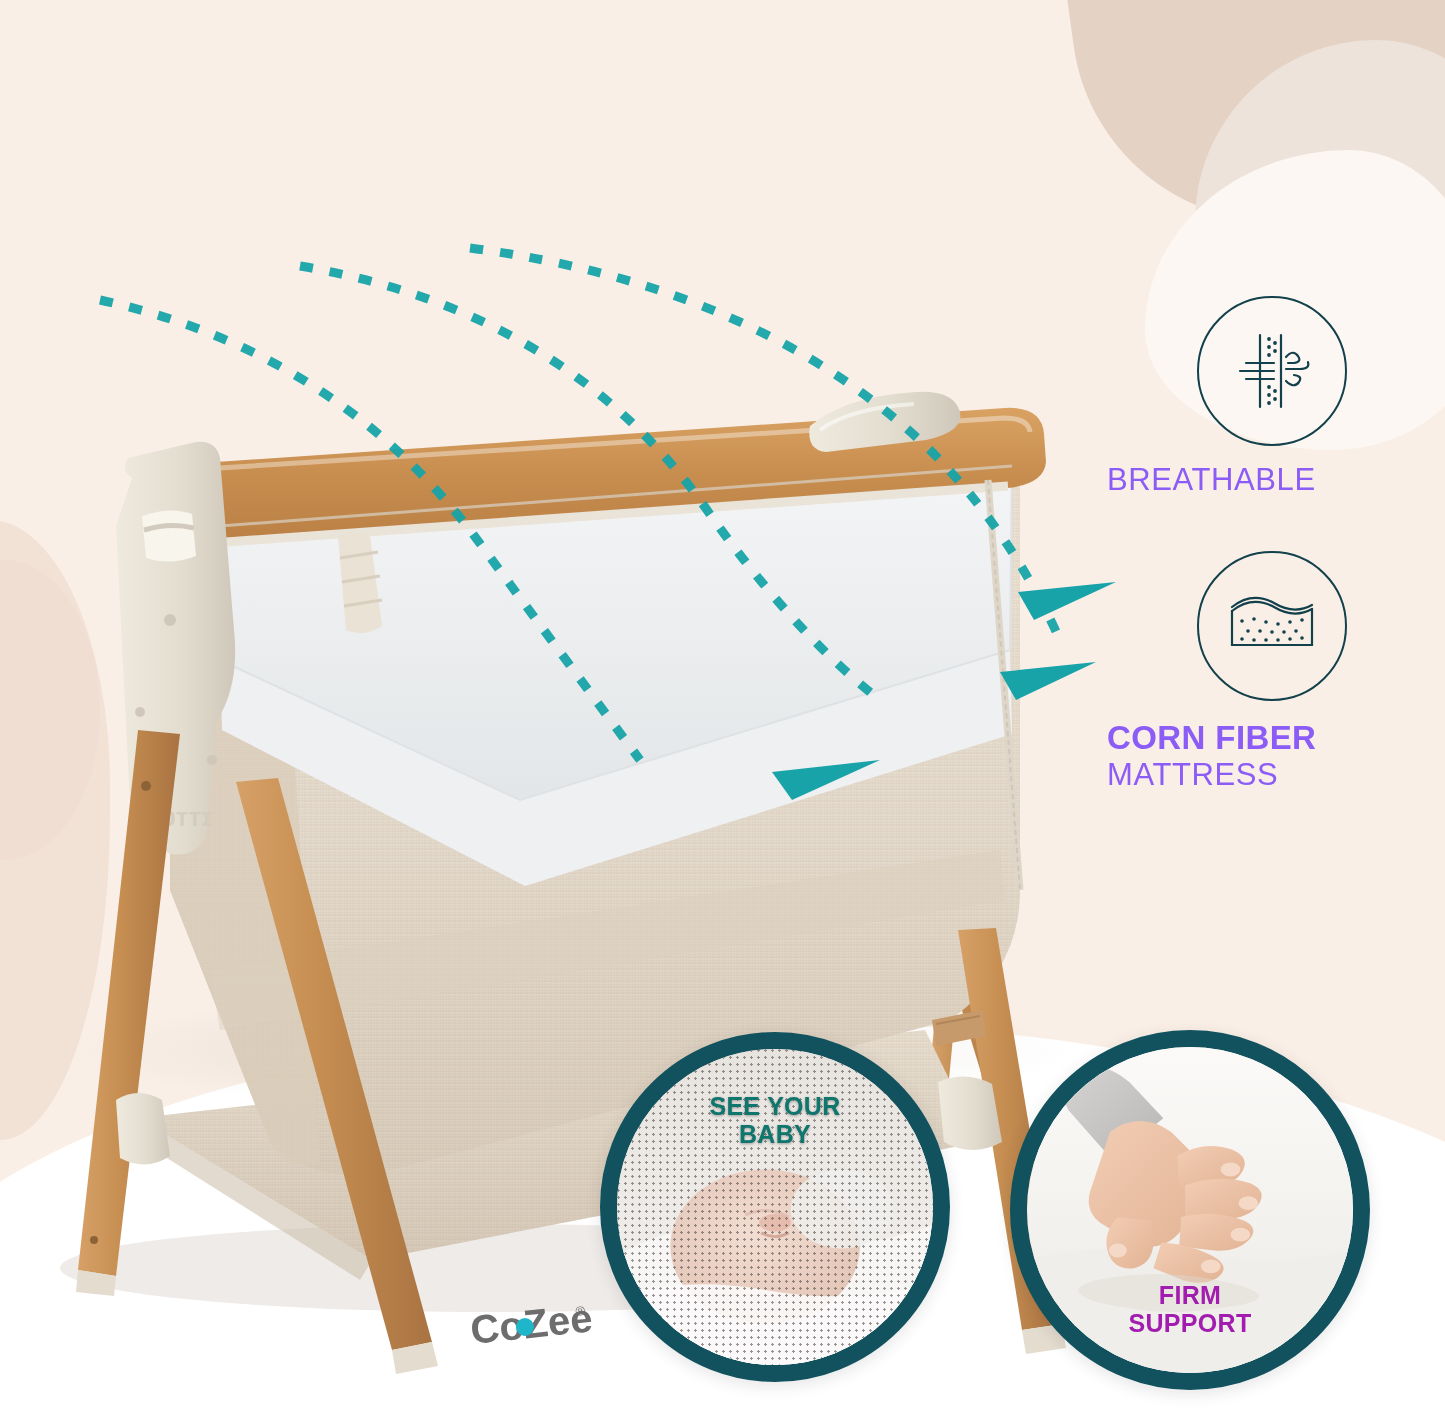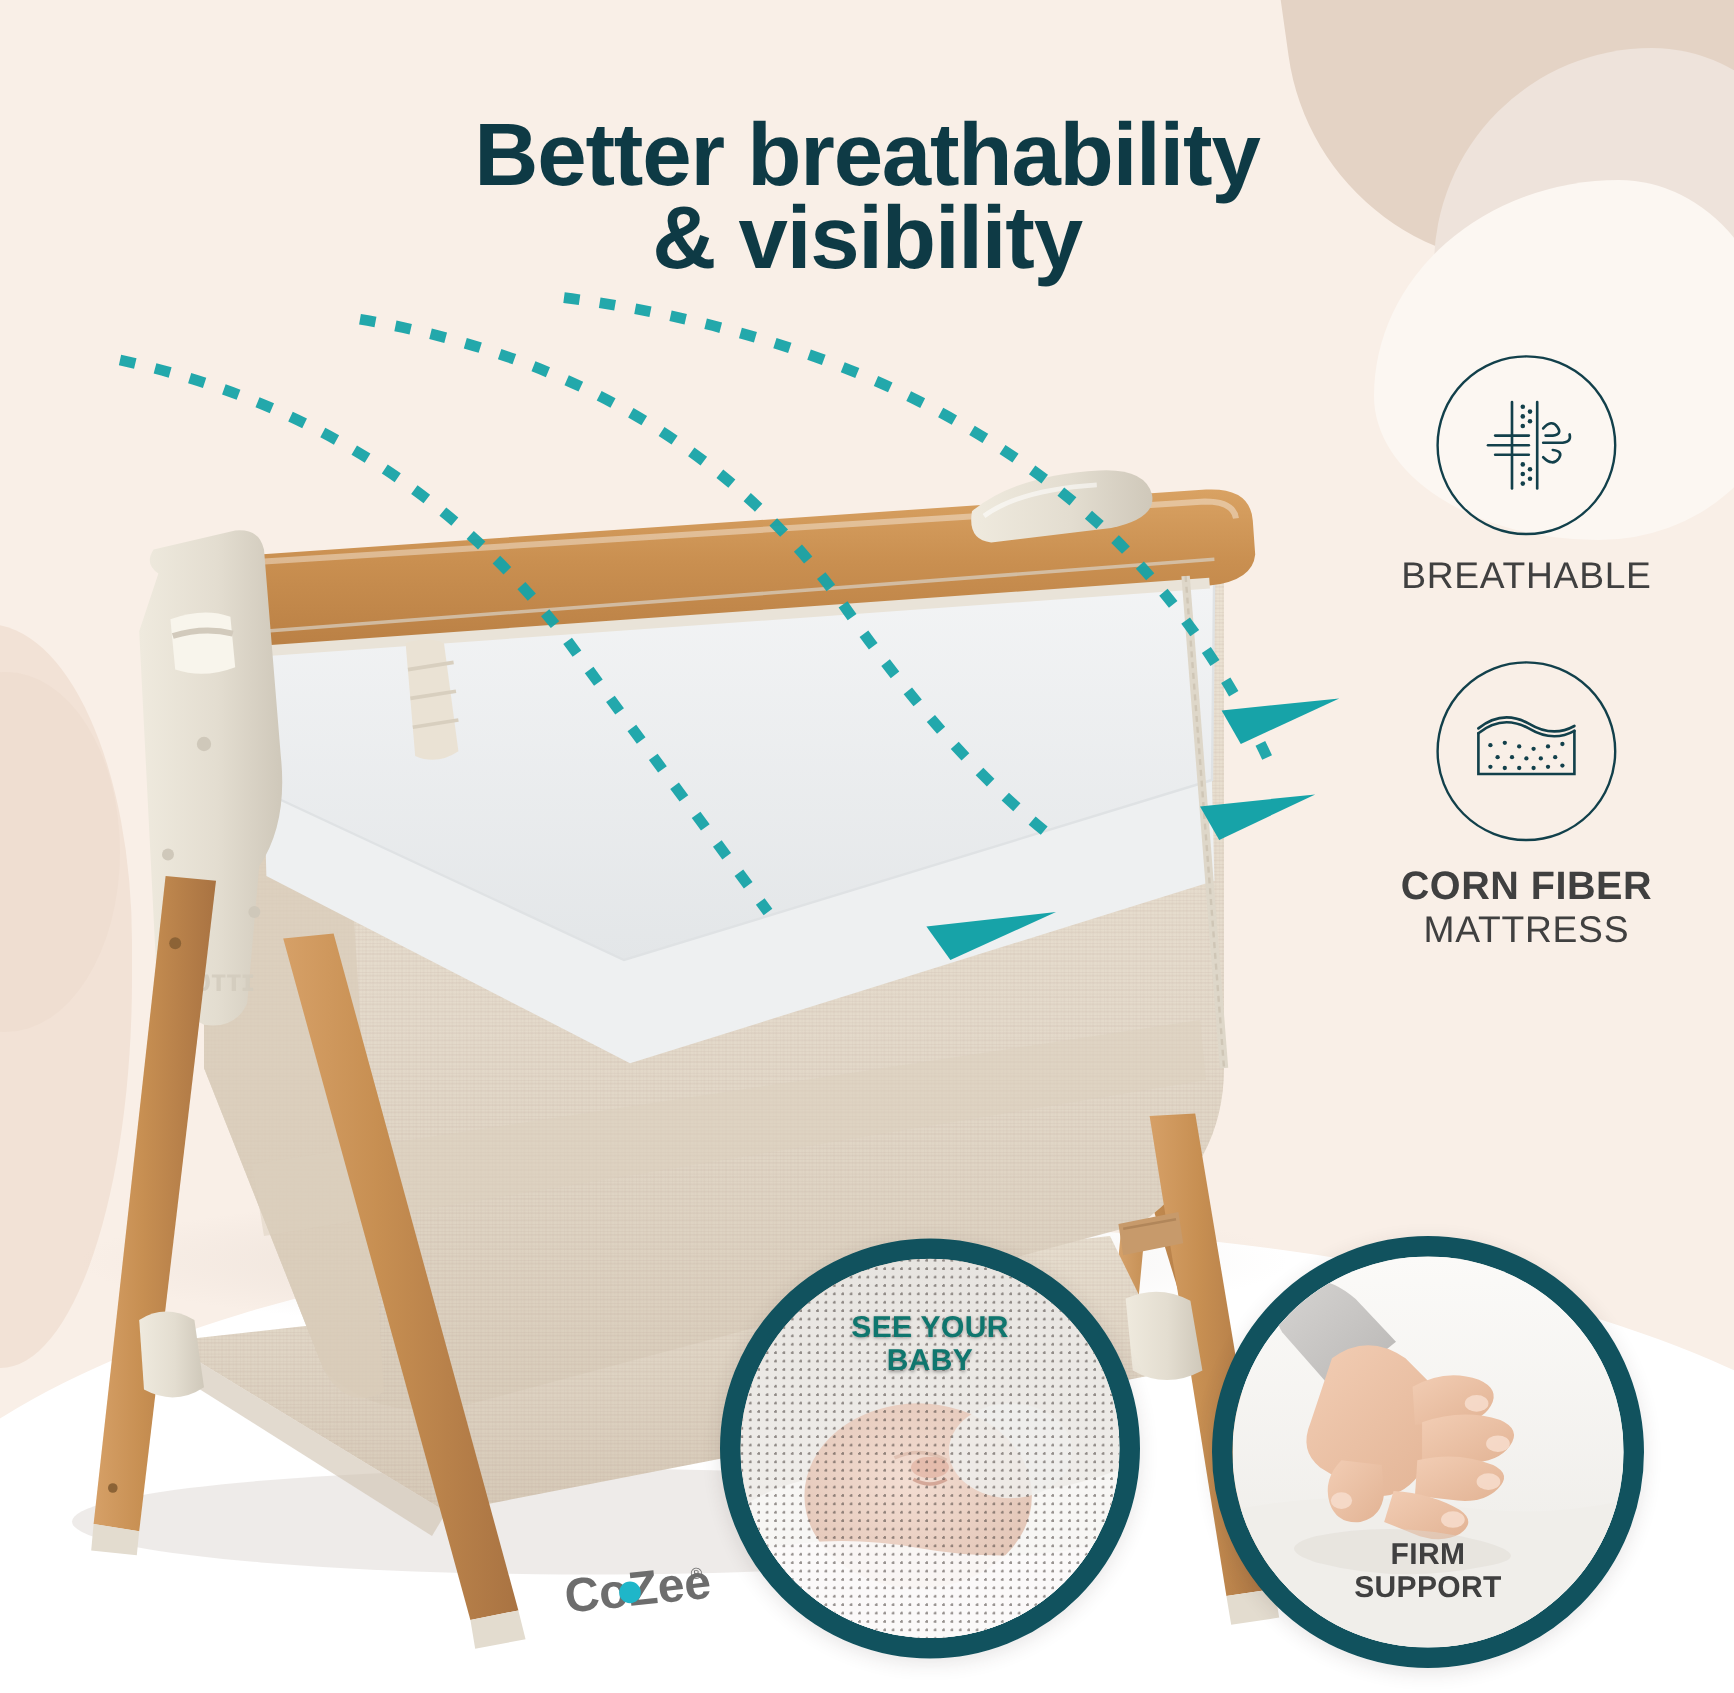--- a/index.html
+++ b/index.html
@@ -60,21 +60,21 @@
   
   .product{position:absolute;left:20px;top:330px;width:1060px;height:1080px;z-index:4;}
   .product svg{display:block;}
 
   
   .airflow{position:absolute;left:0;top:200px;width:1160px;height:680px;z-index:5;pointer-events:none;}
 
   
   .features{
     position:absolute;right:8px;top:296px;width:330px;
-    z-index:7;text-align:center;color:#404040;
+    z-index:7;text-align:left;color:#8b5cf6;
   }
   .feature{margin-bottom:6px;}
   .feat-icon{
     width:146px;height:146px;margin:0 auto 16px;
     border:2px solid #12404b;border-radius:50%;
     display:flex;align-items:center;justify-content:center;
   }
   .feat-label{line-height:1.14;}
   .lt{display:block;font-weight:400;font-size:31px;letter-spacing:.6px;}
   .bd{display:block;font-weight:700;font-size:33px;letter-spacing:.4px;}
@@ -92,21 +92,21 @@
   }
   .inset-baby{left:600px;top:1032px;width:350px;height:350px;}
   .inset-firm{left:1010px;top:1030px;width:360px;height:360px;}
   .inset-inner{position:absolute;inset:0;}
   .inset-cap{
     position:absolute;left:0;right:0;text-align:center;
     font-weight:700;font-size:25px;line-height:1.1;letter-spacing:.3px;
     z-index:3;
   }
   .cap-baby{top:44px;color:#0f766e;text-shadow:0 1px 3px rgba(0,0,0,.35);}
-  .cap-firm{bottom:36px;color:#404040;}
+  .cap-firm{bottom:36px;color:#a21caf;}
 
   
   .mesh-overlay{
     position:absolute;inset:0;
     background-image:
       radial-gradient(circle at 1.4px 1.4px, rgba(70,62,58,.55) 1.1px, transparent 1.3px);
     background-size:7px 7px;
     z-index:2;
   }
 </style>
@@ -118,24 +118,20 @@
   <div class="bg-layer">
     <div class="blob blob-tr-dark"></div>
     <div class="blob blob-tr-mid"></div>
     <div class="blob blob-tr-light"></div>
     <div class="blob blob-left"></div>
     <div class="blob blob-left2"></div>
     <div class="floor"></div>
     <div class="floor-shadow"></div>
   </div>
 
-  <h1 class="headline">
-    <span>Better breathability</span>
-    <span class="l2">&amp; visibility</span>
-  </h1>
 
   <div class="product">
     <svg width="1060" height="1080" viewBox="0 0 1060 1080" xmlns="http://www.w3.org/2000/svg">
       <defs>
         <linearGradient id="woodG" x1="0" y1="0" x2="0" y2="1">
           <stop offset="0" stop-color="#d9a263"></stop>
           <stop offset=".45" stop-color="#c98f50"></stop>
           <stop offset="1" stop-color="#b97f44"></stop>
         </linearGradient>
         <linearGradient id="woodLeg" x1="0" y1="0" x2="1" y2="0">

